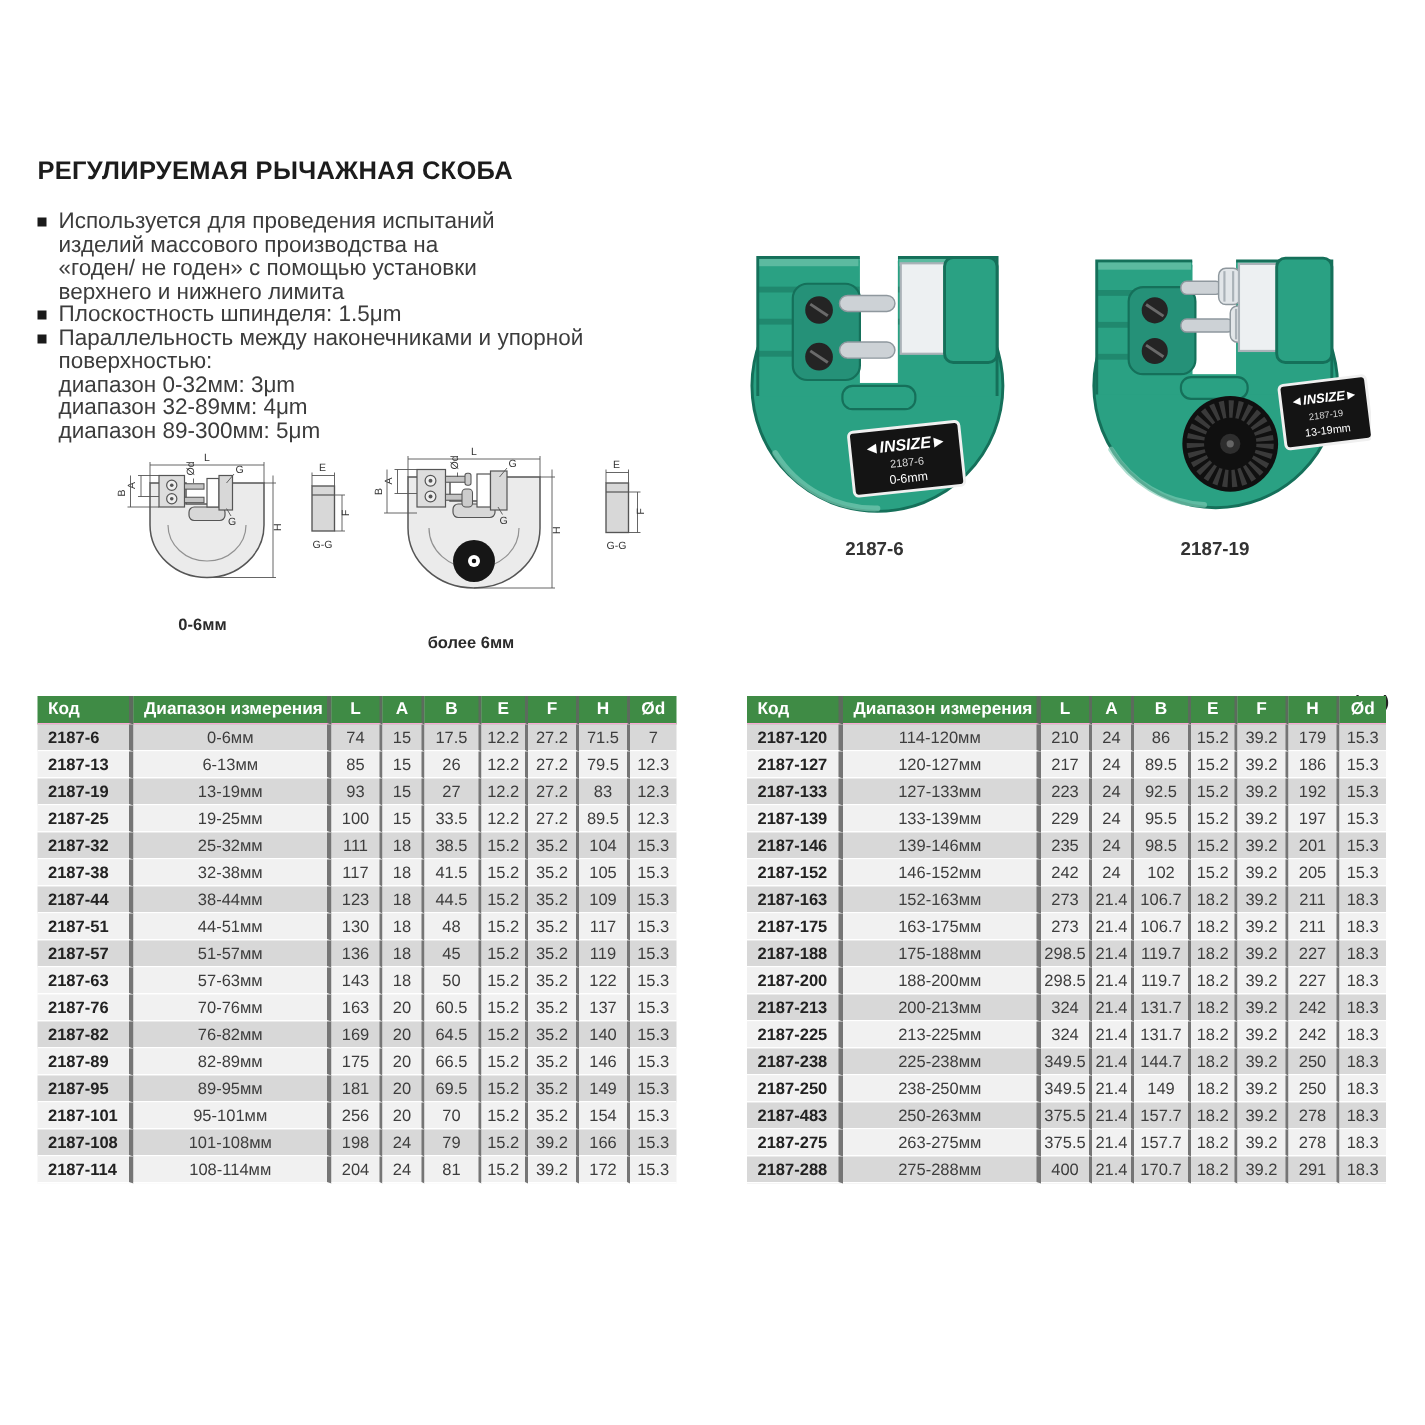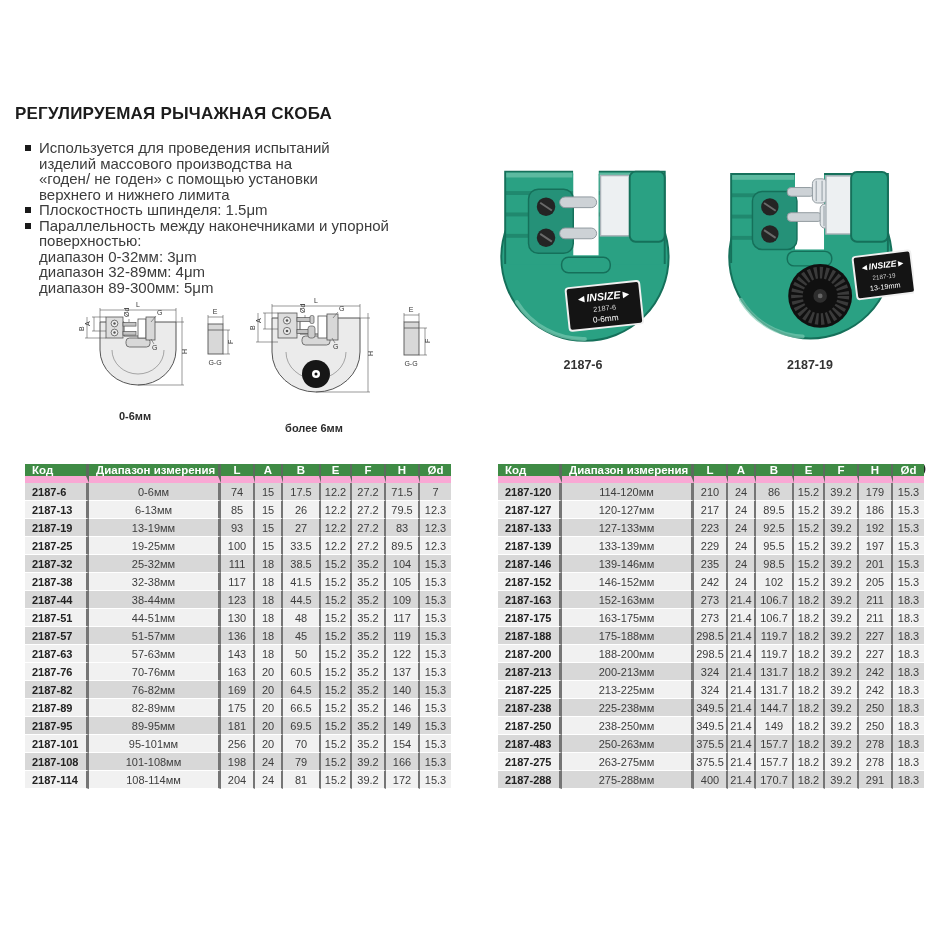--- a/index.html
+++ b/index.html
@@ -1,21 +1,21 @@
 <!DOCTYPE html>
 <html><head>
 <meta charset="utf-8">
 <style>
   * { margin:0; padding:0; box-sizing:border-box; }
   html,body { background:#fff; }
   body { font-family:"Liberation Sans", sans-serif; color:#333; }
   .page { position:relative; width:950px; height:950px; background:#fff; overflow:hidden; }
 
   
-  .title { position:absolute; left:15px; top:104px; font-size:17px; font-weight:bold; color:#1c1c1c; letter-spacing:.2px; }
+  .title { position:absolute; left:25px; top:104px; font-size:17px; font-weight:bold; color:#1c1c1c; letter-spacing:.2px; }
   .bullets { position:absolute; left:25px; top:140px; width:440px; }
   .bullet { display:flex; font-size:15px; line-height:15.5px; color:#3c3c3c; }
   .bullet .marker { flex:none; width:6px; height:6px; background:#1a1a1a; margin:5px 8px 0 0; }
 
   
   .diagrams { position:absolute; left:78px; top:286px; display:flex; gap:8px; }
   .diagrams figure { text-align:center; }
   .diagrams figcaption { font-size:11px; font-weight:bold; color:#2b2b2b; margin-top:2px; }
   .d1cap { padding-right:48px; }
   .d2cap { padding-right:60px; }
@@ -31,21 +31,21 @@
   
   .unit-note { position:absolute; left:858px; top:446px; width:68px; text-align:right; font-size:11px; font-weight:bold; color:#222;margin-top:16px; }
 
   
   table.spec { position:absolute; top:464px; border-collapse:separate; border-spacing:0; table-layout:fixed; }
   #table-left { left:25px; }
   #table-right { left:498px; }
   table.spec th, table.spec td { overflow:hidden; white-space:nowrap; }
   table.spec th {
     background:#3f8b45; color:#fff; font-size:11.5px; font-weight:bold;
-    height:19px; text-align:center; border-right:2px solid #5c6b5d; border-bottom:7px solid #f9a8d4;
+    height:19px; text-align:center; border-right:2px solid #5c6b5d; border-bottom:1px solid #f9a8d4;
   }
   table.spec th:nth-child(1), table.spec th:nth-child(2) { text-align:left; padding-left:7px; border-right-width:3px; }
   table.spec th:last-child { border-right:none; }
   table.spec td {
     font-size:11px; color:#3d3d3d; height:18px; text-align:center;
     border-right:2px solid #757575; border-bottom:1px solid #fff;
   }
   table.spec td:nth-child(1) { font-weight:bold; color:#222; text-align:left; padding-left:7px; border-right-width:3px; }
   table.spec td:nth-child(2) { border-right-width:3px; }
   table.spec td:last-child { border-right:none; }

